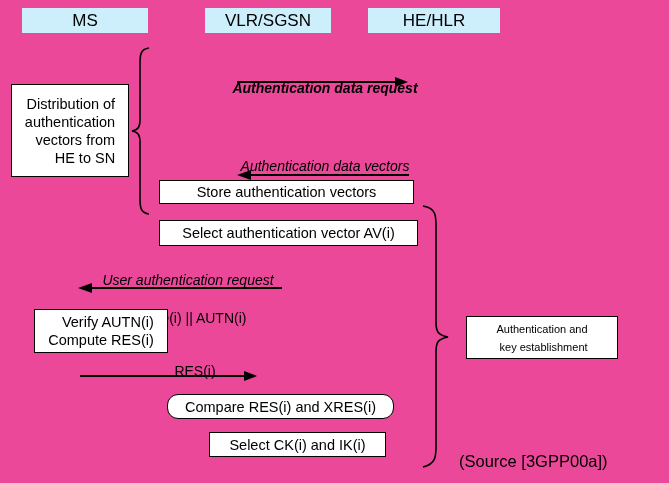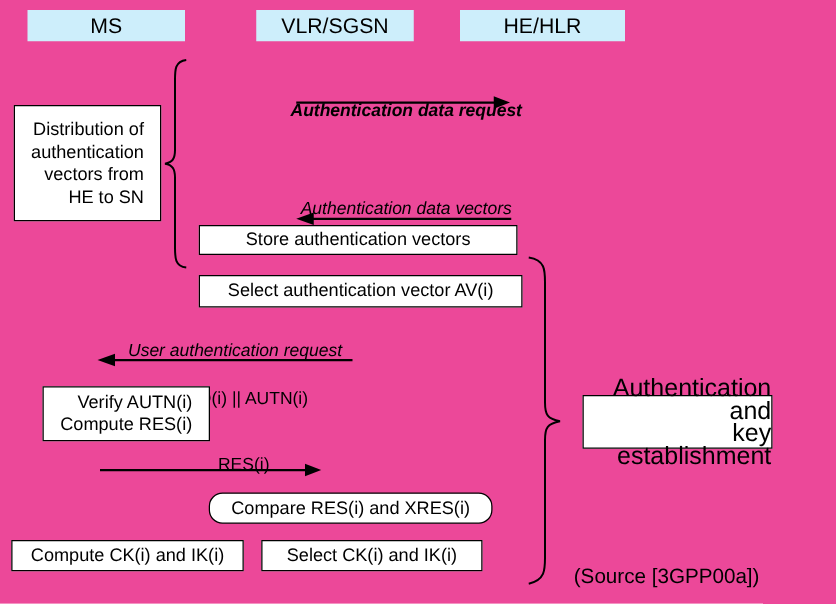--- a/index.html
+++ b/index.html
@@ -71,21 +71,21 @@
 
   <div class="hdr" style="left:22px; top:8px; width:126px;">MS</div>
   <div class="hdr" style="left:205px; top:8px; width:126px;">VLR/SGSN</div>
   <div class="hdr" style="left:368px; top:8px; width:132px;">HE/HLR</div>
 
   <div class="box" style="left:11px; top:84px; width:118px; height:93px; font-size:14.5px;">Distribution of
 authentication
 vectors from
 HE to SN</div>
 
-  <div class="box" style="left:466px; top:316px; width:152px; height:43px; font-size:20px;">Authentication and
+  <div class="box" style="left:466px; top:316px; width:152px; height:43px; font-size:11px;">Authentication and
 key establishment</div>
 
   <svg class="brace" style="left:130px; top:46px;" width="26" height="170" viewBox="0 0 26 170">
     <path d="M19,2 C10,3 10,10 10,18 L10,74 C10,81 8,84 2,85 C8,86 10,89 10,96 L10,152 C10,160 10,167 19,168" fill="none" stroke="#000000" stroke-width="1.6"></path>
   </svg>
 
   <svg class="brace" style="left:420px; top:204px;" width="46" height="266" viewBox="0 0 46 266">
     <path d="M3,2 C16,4 16,12 16,22 L16,118 C16,128 18,131 28,133 C18,135 16,138 16,148 L16,242 C16,252 16,260 3,263" fill="none" stroke="#000000" stroke-width="1.6"></path>
   </svg>
 
@@ -125,19 +125,18 @@
   <div class="msg" style="left:85px; top:343px; width:220px;">
     <span class="pl">RES(i)</span>
   </div>
   <svg class="arrow" style="left:76px; top:368px;" width="190" height="16" viewBox="0 0 190 16">
     <line x1="4" y1="8" x2="172" y2="8" stroke="#000000" stroke-width="1.8"></line>
     <polygon points="181,8 168,3 168,13" fill="#000000"></polygon>
   </svg>
 
   <div class="box" style="left:167px; top:394px; width:227px; height:25px;border-radius:11px;">Compare RES(i) and XRES(i)</div>
 
-  <div class="box" style="left:9px; top:432px; width:186px; height:25px;">Compute CK(i) and IK(i)</div>
 
   <div class="box" style="left:209px; top:432px; width:177px; height:25px;">Select CK(i) and IK(i)</div>
 
   <div class="srcnote" style="left:459px; top:452px;">(Source [3GPP00a])</div>
 
 </div>
 
 </body></html>

